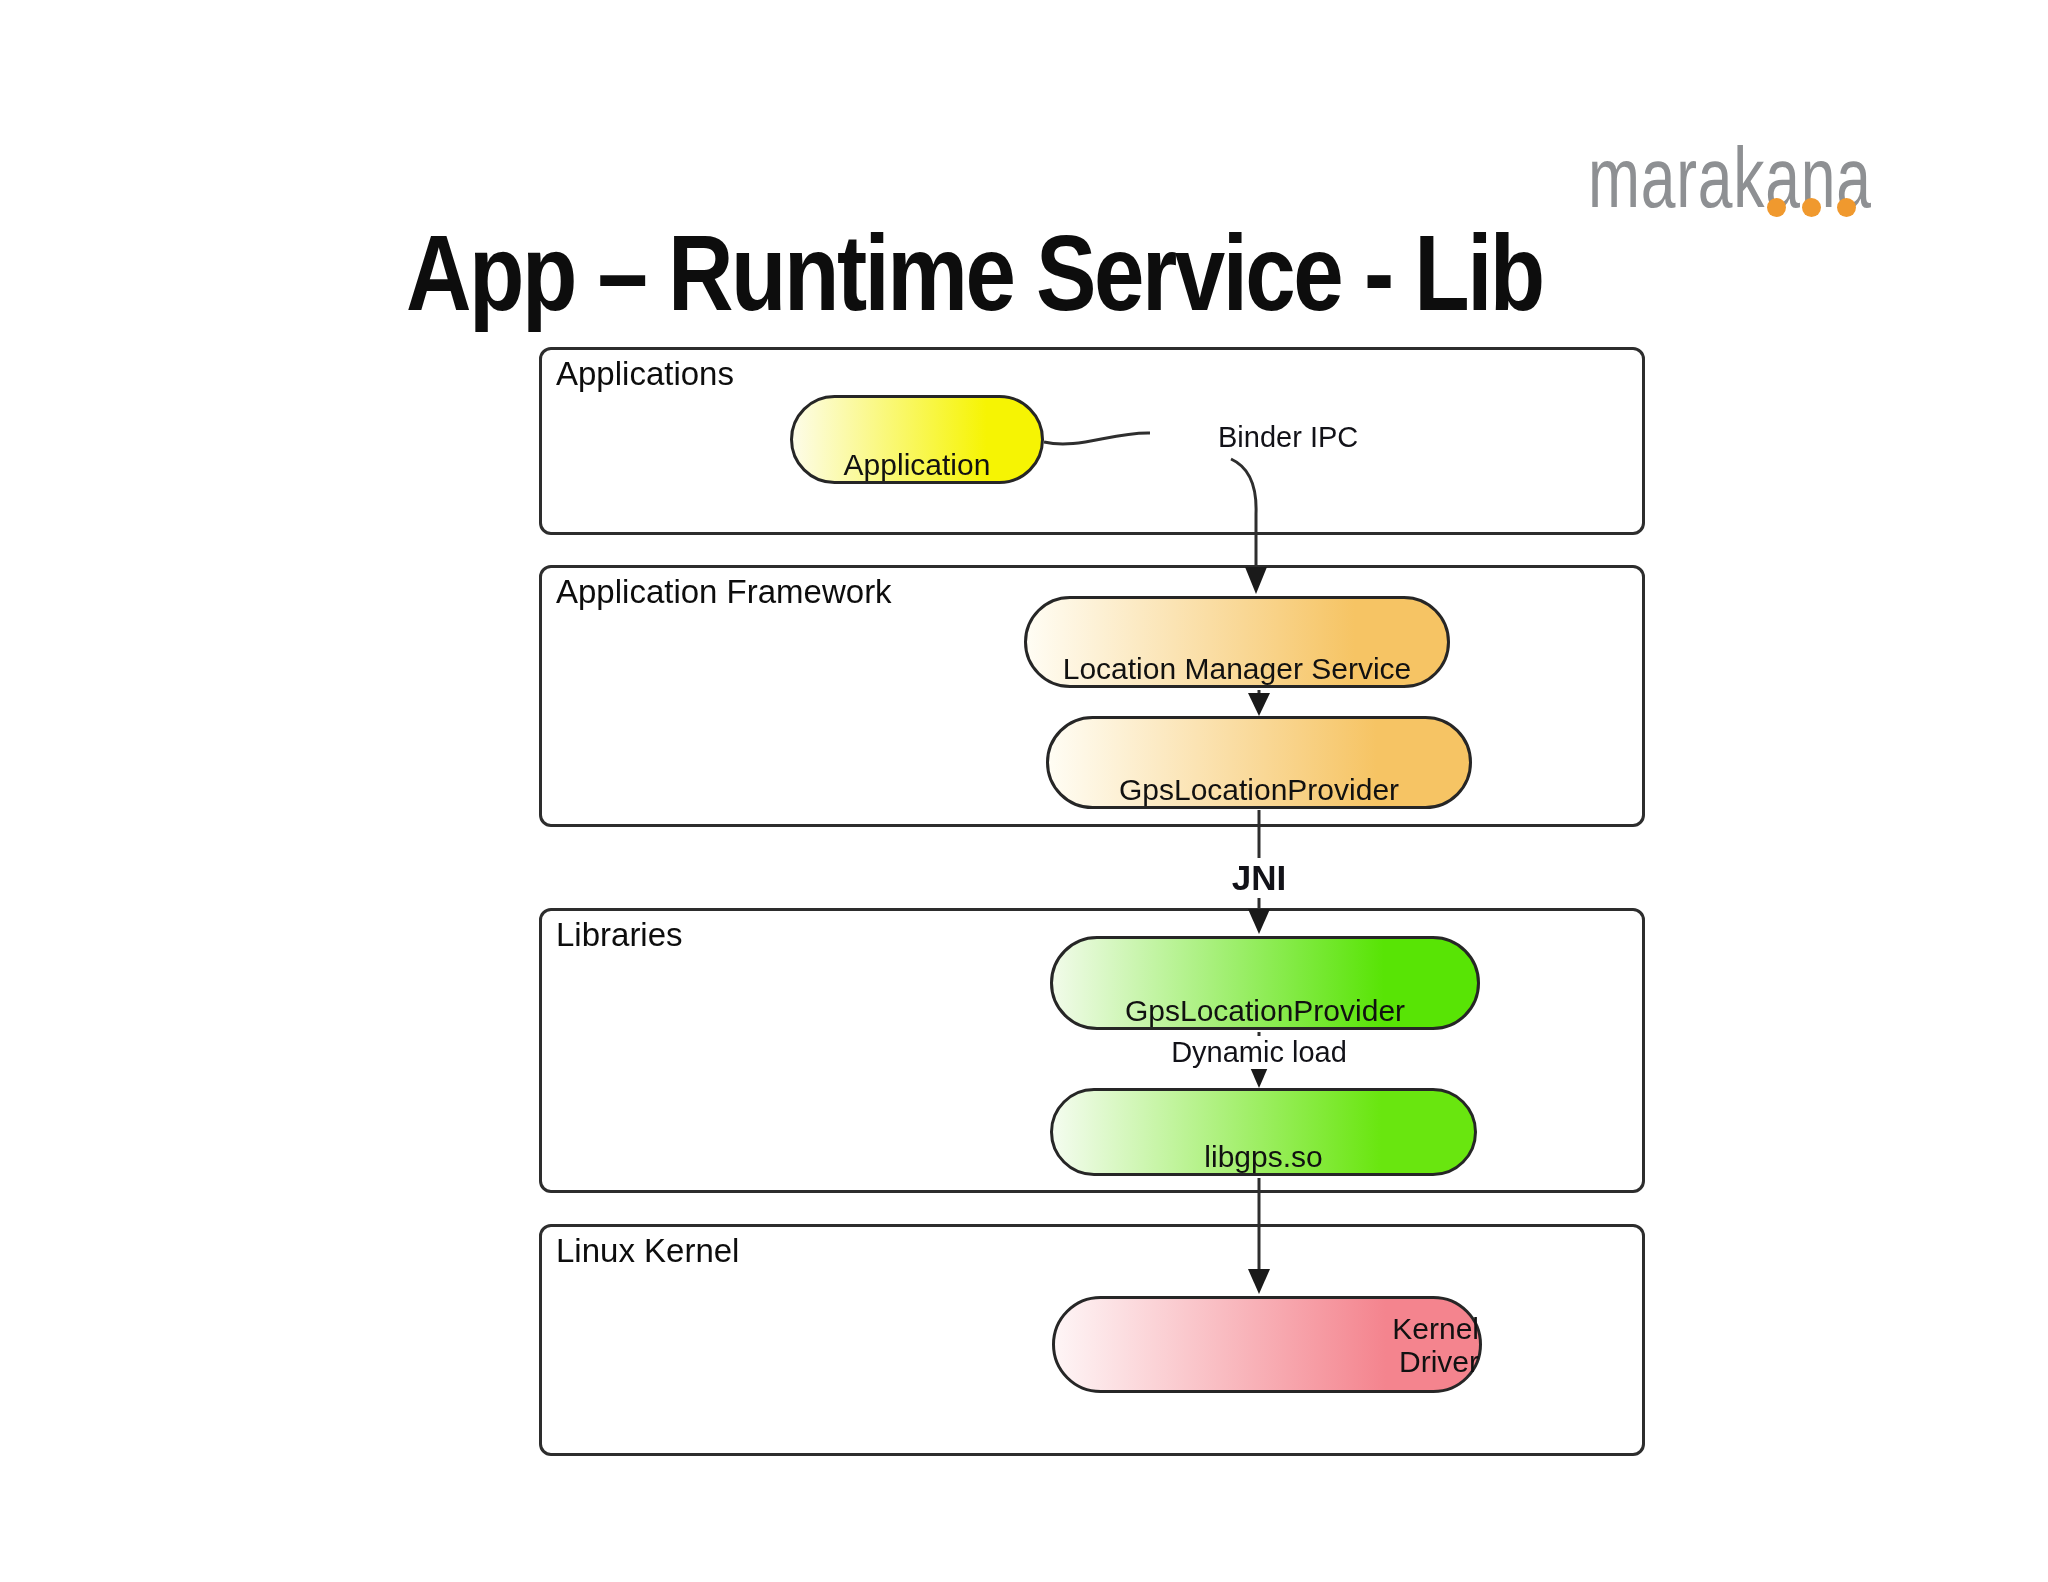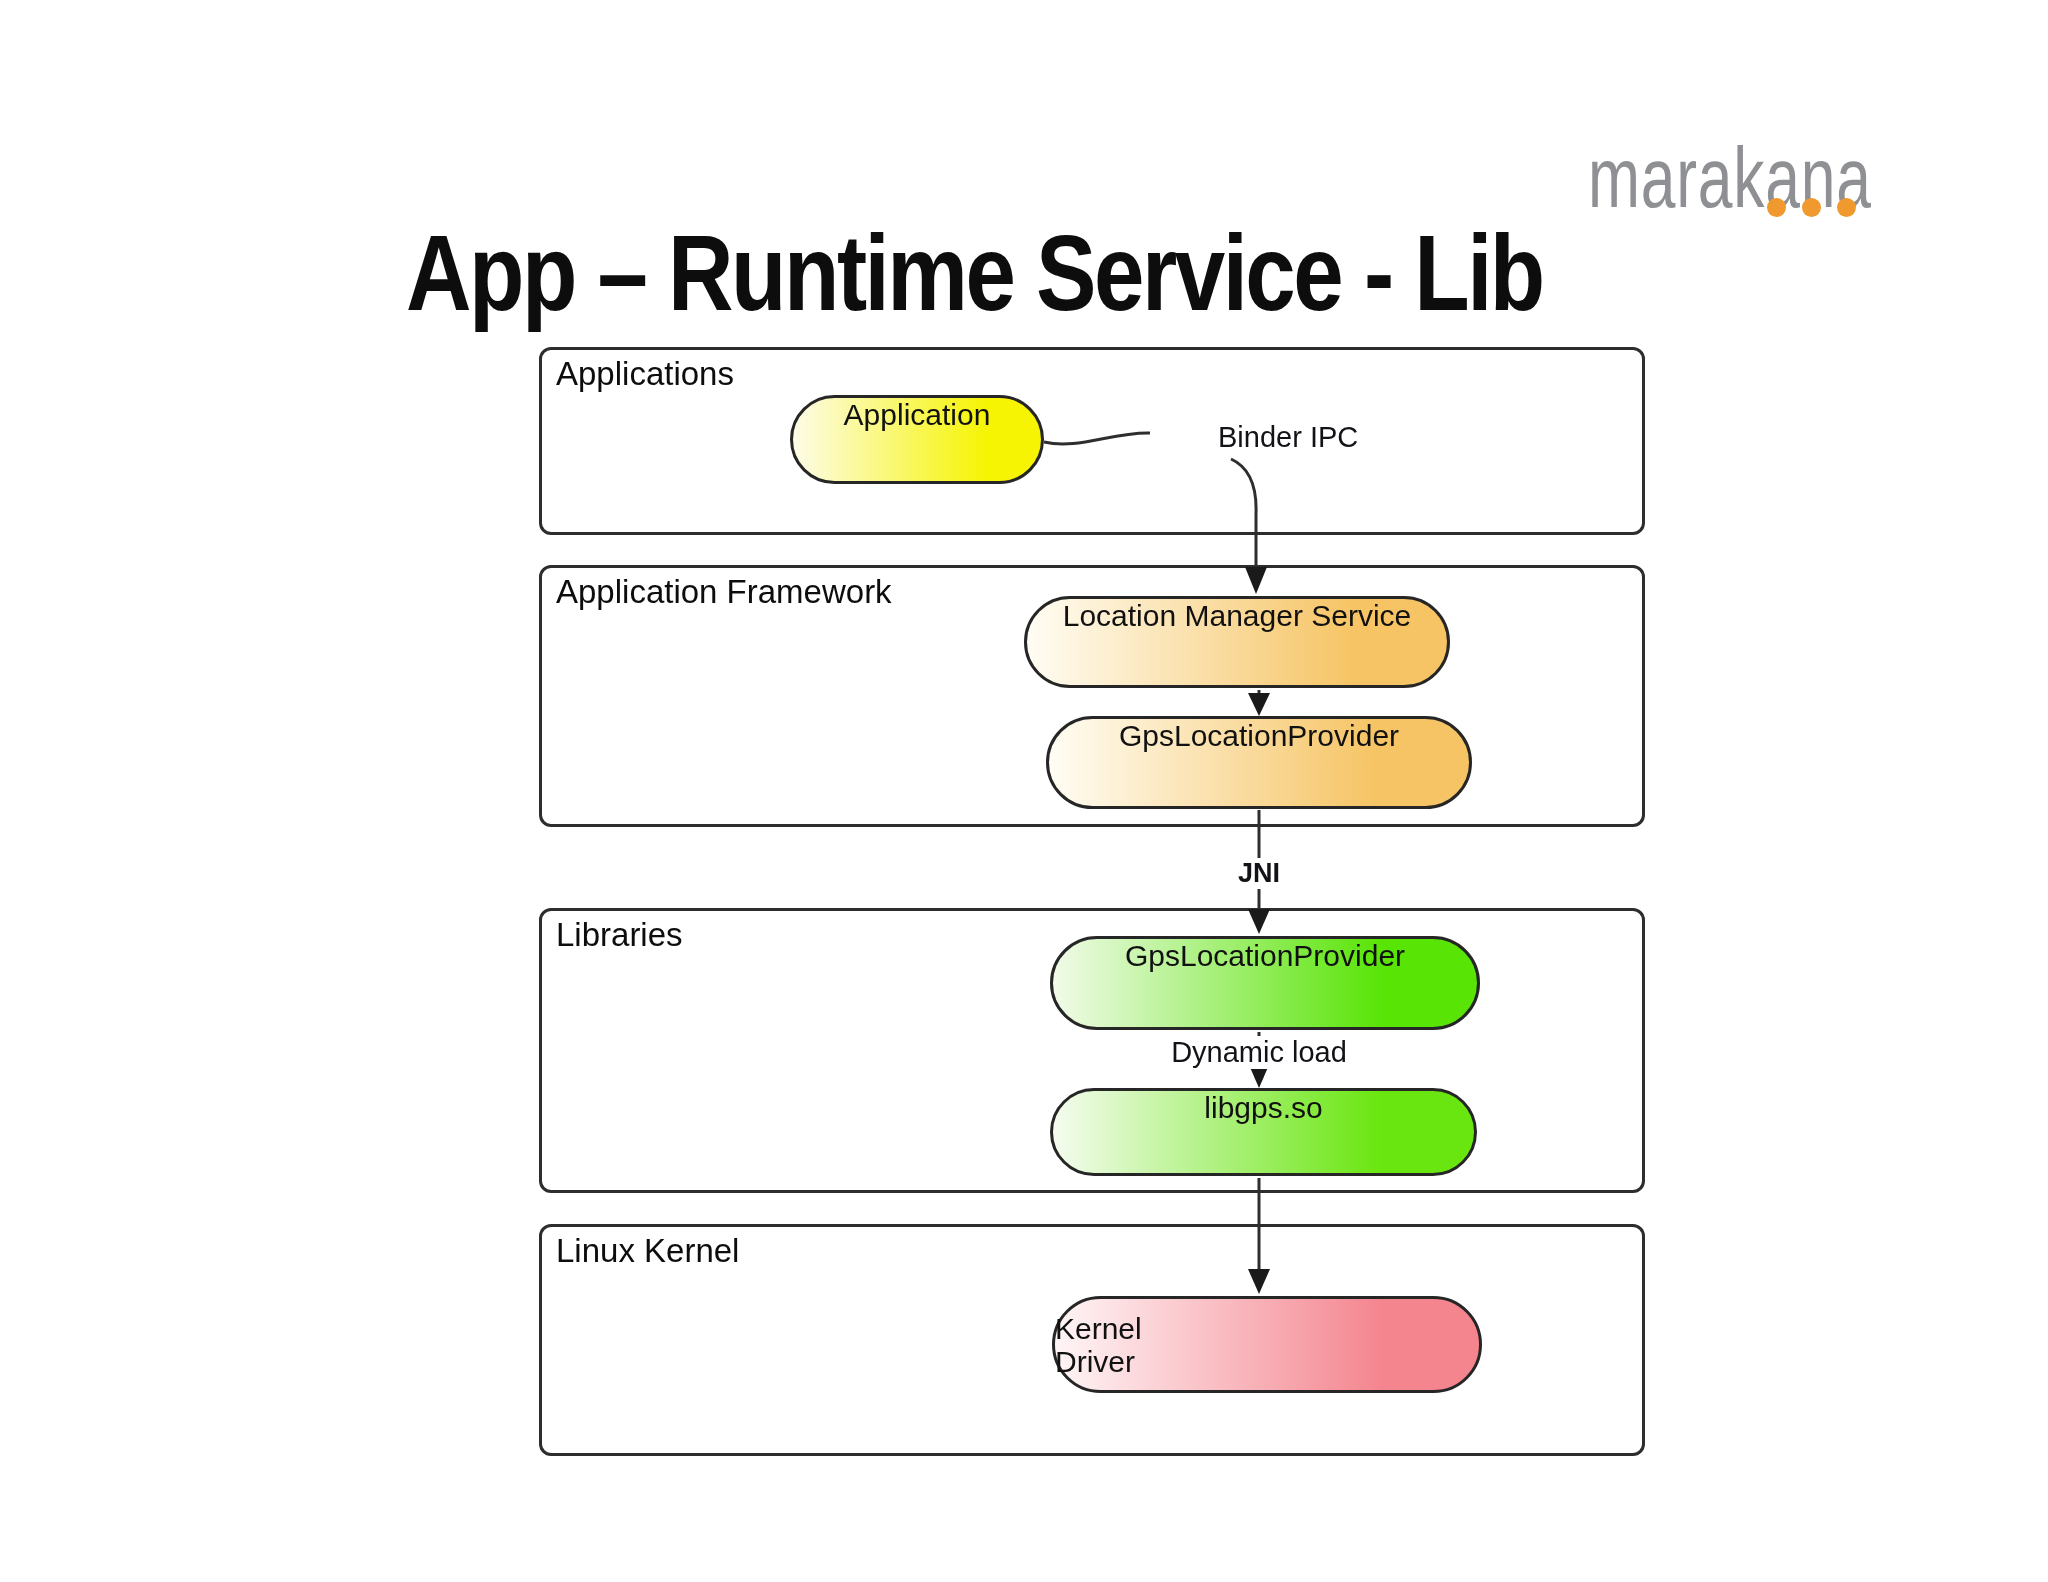--- a/index.html
+++ b/index.html
@@ -37,38 +37,38 @@
     font-size:33px; color:#0d0d0d; white-space:nowrap;
   }
   #layer-applications { top:347px; height:188px; }
   #layer-framework    { top:565px; height:262px; }
   #layer-libraries    { top:908px; height:285px; }
   #layer-kernel       { top:1224px; height:232px; }
   
   .pill {
     position:absolute; box-sizing:border-box;
     border:3px solid #262626; border-radius:50px;
-    display:flex; align-items:flex-start; justify-content:center;
+    display:flex; align-items:flex-end; justify-content:center;
     font-size:30px; color:#111; text-align:center; line-height:33px;
   }
   #node-application { left:790px;  top:395px;  width:254px; height:89px; }
   #node-lms         { left:1024px; top:596px;  width:426px; height:92px; }
   #node-glp-fw      { left:1046px; top:716px;  width:426px; height:93px; }
   #node-glp-native  { left:1050px; top:936px;  width:430px; height:94px; }
   #node-libgps      { left:1050px; top:1088px; width:427px; height:88px; }
   #node-kernel-driver { left:1052px; top:1296px; width:430px; height:97px; flex-direction:column; }
   
   #edges { position:absolute; left:0; top:0; pointer-events:none; }
   
   .edge-label {
     position:absolute; background:#ffffff; text-align:center;
     font-size:29px; color:#121218; white-space:nowrap;
   }
   #label-binder-ipc   { left:1218px; top:421px; }
-  #label-jni          { left:1209px; top:858px; width:100px; font-size:27px; font-weight:bold; }
+  #label-jni          { left:1209px; top:858px; width:100px; font-size:35px; font-weight:bold; }
   #label-dynamic-load { left:1149px; top:1036px; width:220px; }
 </style>
 </head>
 <body>
 
 <div id="canvas">
 
   <div>
     <div class="logo-text" style="color: rgb(142, 144, 147);">marakana</div>
     <span class="logo-dot" style="left: 1767px; background-color: rgb(240, 153, 46);"></span>

